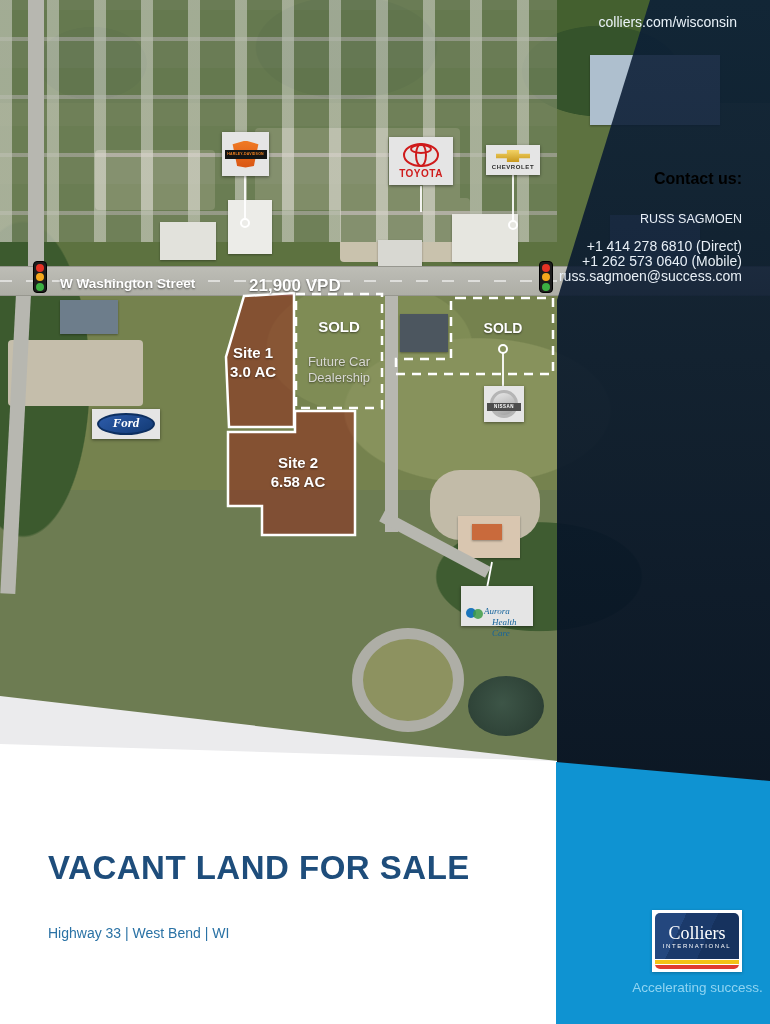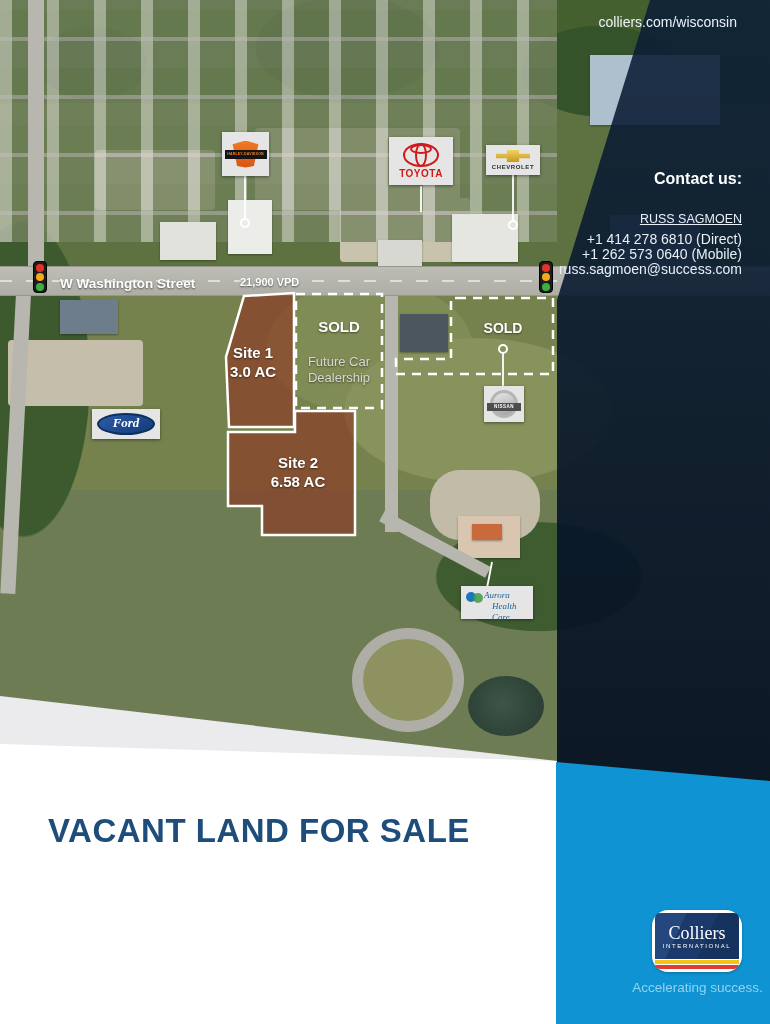--- a/index.html
+++ b/index.html
@@ -81,47 +81,47 @@
   
   .ford-oval{width:58px;height:22px;border-radius:50%;border:2px solid #0d2f60;
     background:linear-gradient(150deg,#2d5cab,#123a74);display:flex;align-items:flex-start;justify-content:center;}
   .ford-script{color:#fff;font-family:"Liberation Serif",serif;font-style:italic;font-weight:bold;font-size:13px;}
   
   .nis-circle{position:relative;width:28px;height:28px;border-radius:50%;
     border:3px solid #b5b5b5;background:linear-gradient(160deg,#e8e8e8,#9f9f9f);}
   .nis-bar{position:absolute;left:-6px;top:10px;width:34px;height:8px;background:#4d4d4d;
     color:#fff;font-size:4.5px;font-weight:bold;text-align:center;line-height:8px;letter-spacing:.5px;}
   
-  .sign-aurora{flex-direction:row;align-items:flex-start;padding:4px 5px;}
+  .sign-aurora{flex-direction:row;align-items:flex-start;padding:20px 5px;}
   .au-icon{position:relative;width:18px;height:11px;margin-top:2px;flex:0 0 auto;}
   .au-icon i{position:absolute;width:10px;height:10px;border-radius:50%;}
   .au-b{left:0;top:0;background:#1b75bb;}
   .au-g{left:7px;top:1px;background:#3f9b46;opacity:.85;}
   .au-text{font-style:italic;color:#16649c;font-size:9px;line-height:11px;font-family:"Liberation Serif",serif;}
   .au-text .l2{margin-left:8px;}
   
   .website{position:absolute;z-index:8;top:14px;right:33px;color:#eaf3fa;font-size:14px;}
   .contact{position:absolute;z-index:8;top:170px;right:28px;text-align:right;color:#e8eff6;}
-  .contact .head{font-size:16px;font-weight:bold;color:#ffffff;margin-bottom:24px;}
+  .contact .head{font-size:16px;font-weight:bold;color:#000000;margin-bottom:24px;}
   .contact .line{font-size:14px;line-height:15px;}
   
   .wedge{position:absolute;left:0;top:0;width:770px;height:1024px;z-index:10;}
   .wedge-gray{background:#ebebed;clip-path:polygon(0 696px,557px 761px,557px 1024px,0 1024px);}
   .wedge-white{background:#ffffff;clip-path:polygon(0 744px,557px 761px,557px 1024px,0 1024px);}
   .blue-panel{background:#0f93d2;clip-path:polygon(556px 762px,770px 781px,770px 1024px,556px 1024px);}
   
   .footer-left{position:absolute;z-index:12;left:48px;top:812px;}
-  .f-title{color:#1e4d7b;font-size:33px;font-weight:bold;letter-spacing:.5px;}
+  .f-title{color:#1e4d7b;font-size:33px;font-weight:bold;letter-spacing:.5px;margin-top:37px;}
   .f-sub{color:#6cb3e0;font-size:30px;font-style:italic;margin-top:8px;}
   .f-loc{color:#2a72a5;font-size:14px;margin-top:38px;}
   .footer-right{position:absolute;z-index:12;right:30px;top:816px;text-align:right;color:#fff;}
   .fr-name{font-size:12.5px;font-weight:bold;margin-bottom:3px;}
   .fr-line{font-size:12px;line-height:16px;color:#d4eefb;}
   .colliers-logo{position:absolute;z-index:12;left:652px;top:910px;width:90px;height:62px;
-    background:#fff;border-radius:16px;padding:3px;box-shadow:0 1px 3px rgba(0,0,0,.25);text-align:right;}
+    background:#fff;border-radius:0;padding:3px;box-shadow:0 1px 3px rgba(0,0,0,.25);text-align:right;}
   .cl-inner{width:100%;height:100%;border-radius:5px;overflow:hidden;display:flex;flex-direction:column;}
   .cl-navy{flex:1;background:linear-gradient(115deg,#24477e 0 30%,#1b3a6b 30% 60%,#16325e 60%);
     display:flex;flex-direction:column;align-items:center;justify-content:center;}
   .cl-word{color:#fff;font-family:"Liberation Serif",serif;font-size:18px;line-height:18px;}
   .cl-sub{color:#fff;font-size:6px;letter-spacing:1.6px;margin-top:1px;}
   .cl-stripe-y{height:5px;background:#f3c317;border-top:1.5px solid #fff;}
   .cl-stripe-r{height:5px;background:#e03c31;border-top:1.5px solid #fff;}
   .tagline{position:absolute;z-index:12;left:615px;top:980px;width:165px;text-align:center;
     color:#8fd4f2;font-size:13.5px;}
 </style>
@@ -187,21 +187,21 @@
       <i style="background:#f5a81c;"></i>
       <i style="background:#3cb043;"></i>
   </div>
   <div class="tlight" style="left:539px;top:261px;">
     <i style="background:#e53325;"></i>
       <i style="background:#f5a81c;"></i>
       <i style="background:#3cb043;"></i>
   </div>
 
   <div class="maplabel" style="left:60px;top:276px;font-size:13.5px;">W Washington Street</div>
-  <div class="maplabel" style="left:240px;top:276px;font-size:11px;">21,900 VPD</div>
+  <div class="maplabel" style="left:249px;top:276px;font-size:17px;">21,900 VPD</div>
 
   <div class="maplabel site-label" style="left:226px;top:343px;width:54px;">
     <div>Site 1</div>
     <div>3.0 AC</div>
   </div>
   <div class="maplabel site-label" style="left:258px;top:453px;width:80px;">
     <div>Site 2</div>
     <div>6.58 AC</div>
   </div>
 
@@ -255,32 +255,33 @@
       <div>Aurora</div>
       <div class="l2">Health Care</div>
     </div>
   </div>
 
   <div class="dark-overlay"></div>
 
   <div class="website">colliers.com/wisconsin</div>
   <div class="contact">
     <div class="head">Contact us:</div>
-    <div class="line" style="font-size:12.5px;margin-bottom:5px;text-decoration:underline;">RUSS SAGMOEN</div>
+    <div class="line" style="font-size:12.5px;margin-bottom:12px;">RUSS SAGMOEN</div>
     <div class="line">+1 414 278 6810 (Direct)</div>
     <div class="line">+1 262 573 0640 (Mobile)</div>
     <div class="line">russ.sagmoen@success.com</div>
   </div>
 
   <div class="wedge wedge-gray"></div>
   <div class="wedge wedge-white"></div>
   <div class="wedge blue-panel"></div>
 
   <div class="footer-left">
     <div class="f-title">VACANT LAND FOR SALE</div>
+    <div class="f-loc">Highway 33 | West Bend | WI</div>
   </div>
 
 
   <div class="colliers-logo">
     <div class="cl-inner">
       <div class="cl-navy">
         <div class="cl-word">Colliers</div>
         <div class="cl-sub">INTERNATIONAL</div>
       </div>
       <div class="cl-stripe-y"></div>

